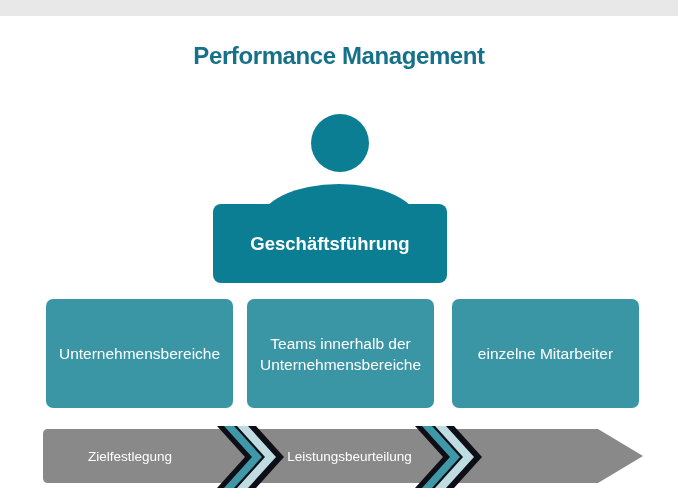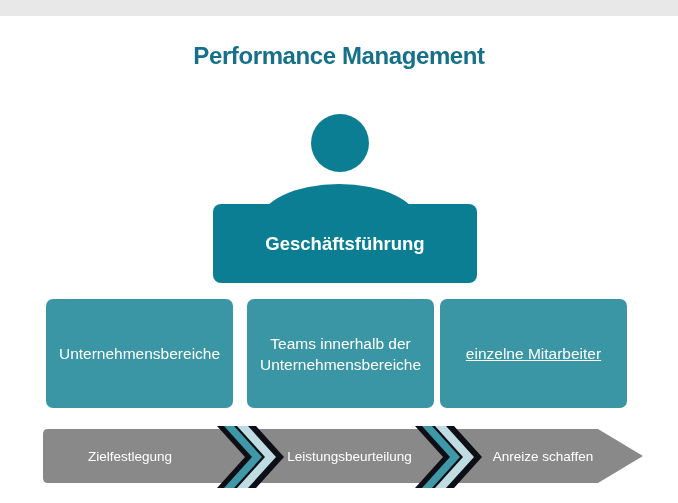--- a/index.html
+++ b/index.html
@@ -24,37 +24,37 @@
   .person-head{
     position:absolute;left:52px;top:0;width:58px;height:58px;
     border-radius:50%;background:var(--dark-teal,#0b7e93);
   }
   .person-body{
     position:absolute;left:0;top:70px;width:160px;height:78px;
     border-radius:50%;background:var(--dark-teal,#0b7e93);
   }
   
   .topbox{
-    position:absolute;left:213px;top:188px;width:264px;height:79px;
+    position:absolute;left:213px;top:188px;width:234px;height:79px;
     border-radius:8px;background:var(--dark-teal,#0b7e93);
     display:flex;align-items:center;justify-content:center;
     color:var(--text-white,#fff);font-size:18.5px;font-weight:600;
   }
   
   .lvlbox{
     position:absolute;top:283px;width:187px;height:109px;
     border-radius:7px;background:var(--light-teal,#3a96a5);
     display:flex;align-items:center;justify-content:center;
     text-align:center;color:var(--text-white,#fff);
     font-size:15.5px;font-weight:500;line-height:21px;
     padding:0 8px;box-sizing:border-box;
   }
   .lvlbox.b1{left:46px;}
   .lvlbox.b2{left:247px;}
-  .lvlbox.b3{left:440px;text-decoration:underline;}
+  .lvlbox.b3{left:452px;}
   
   .arrow-svg{position:absolute;left:43px;top:413px;}
   .arrow-body{fill:var(--bar-gray,#898989);}
   .step-label{
     position:absolute;top:413px;height:54px;
     display:flex;align-items:center;justify-content:center;
     color:var(--text-white,#fff);font-size:13.5px;white-space:nowrap;
   }
   .step1{left:43px;width:174px;}
   .step2{left:281px;width:137px;}
@@ -97,23 +97,20 @@
   <svg class="arrow-svg" width="601" height="54" viewBox="0 0 601 54" aria-hidden="true">
     <path class="arrow-body" d="M5,0 H555 L600,27 L555,54 H5 Q0,54 0,49 V5 Q0,0 5,0 Z"></path>
   </svg>
 
   <div class="step-label step1">
     <span>Zielfestlegung</span>
   </div>
   <div class="step-label step2">
     <span>Leistungsbeurteilung</span>
   </div>
-  <div class="step-label step3">
-    <span>Anreize schaffen</span>
-  </div>
 
   <svg class="chevron-svg chev1" width="68" height="62" viewBox="0 0 68 62" aria-hidden="true">
     <polygon class="chev-dark" points="0,0 28,31 0,62 39,62 67,31 39,0"></polygon>
     <polygon class="chev-teal" points="7,0 35,31 7,62 17,62 45,31 17,0"></polygon>
     <polygon class="chev-light" points="20,0 48,31 20,62 31,62 59,31 31,0"></polygon>
   </svg>
   <svg class="chevron-svg chev2" width="68" height="62" viewBox="0 0 68 62" aria-hidden="true">
     <polygon class="chev-dark" points="0,0 28,31 0,62 39,62 67,31 39,0"></polygon>
     <polygon class="chev-teal" points="7,0 35,31 7,62 17,62 45,31 17,0"></polygon>
     <polygon class="chev-light" points="20,0 48,31 20,62 31,62 59,31 31,0"></polygon>

